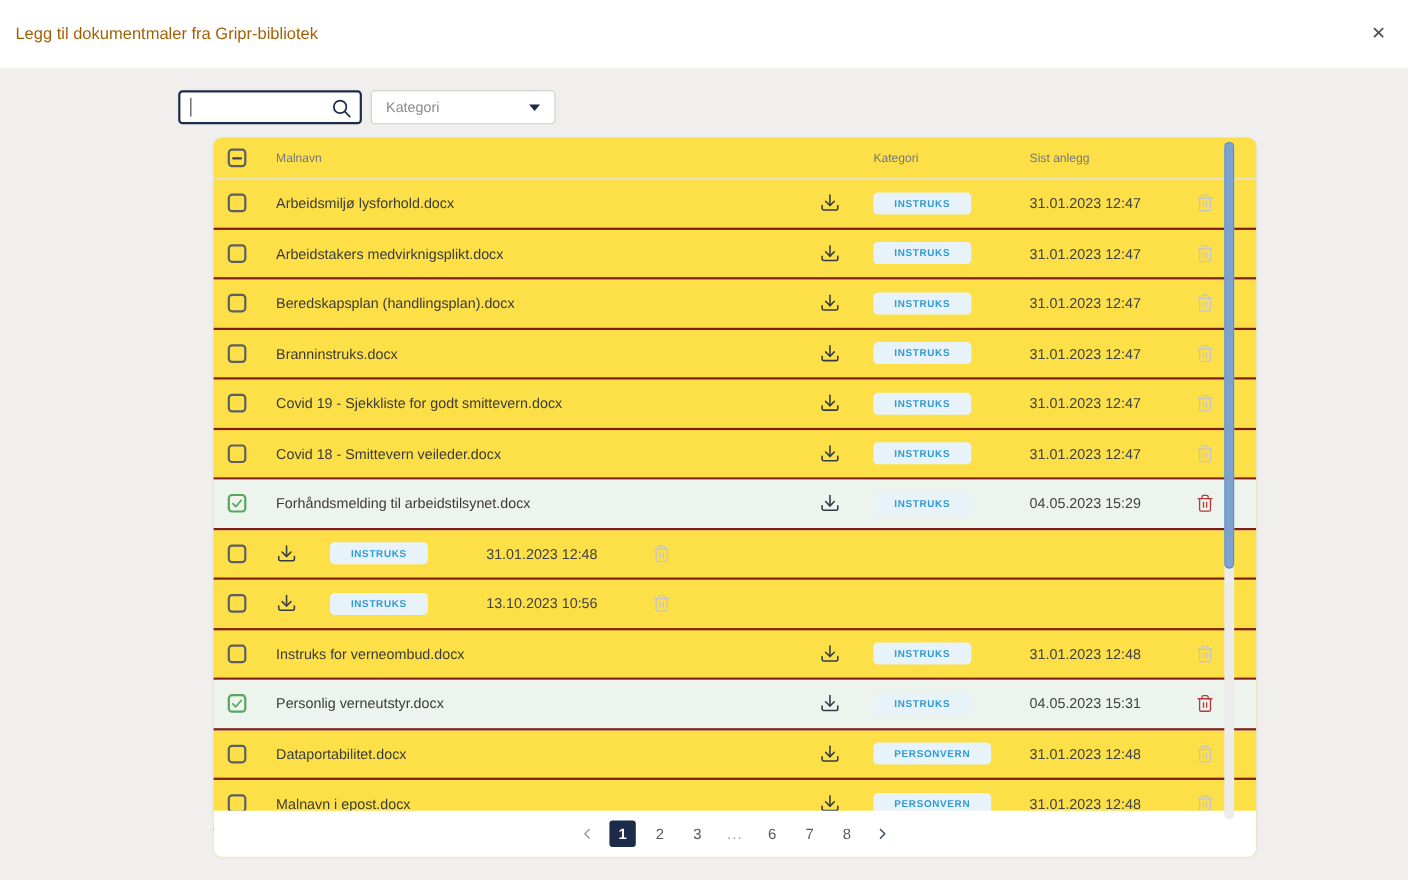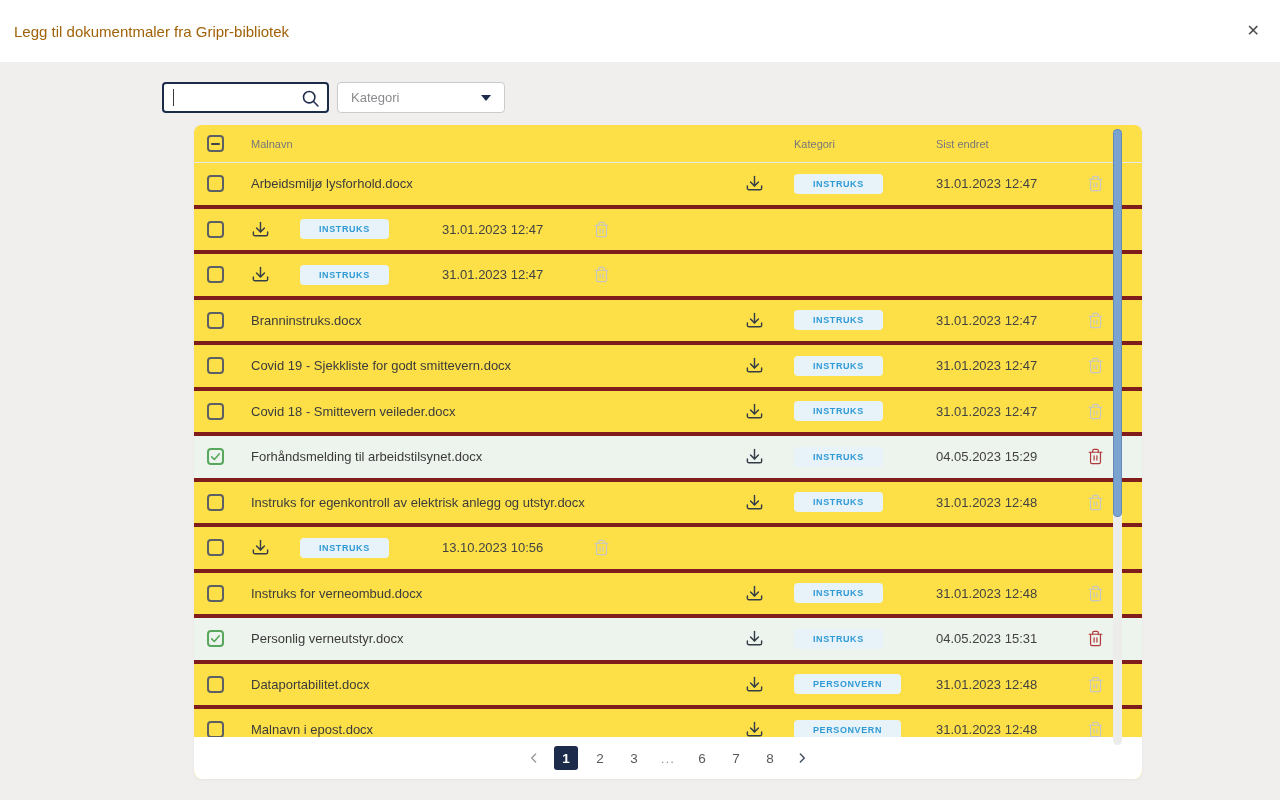--- a/index.html
+++ b/index.html
@@ -35,21 +35,21 @@
   .th { font-size:11px; color:#76767a; }
 
   .cell { display:flex; align-items:center; }
   .cell-check { width:57px; padding-left:13px; }
   .cell-name  { width:494px; }
   .cell-dl    { width:49px; }
   .cell-badge { width:142px; }
   .cell-date  { width:151px; }
   .cell-trash { flex:1; }
 
-  .row { height:45.5px; display:flex; align-items:center; border-bottom:4px solid #7f1d1d;text-align:center; }
+  .row { height:45.5px; display:flex; align-items:center; border-bottom:2px solid #7f1d1d;text-align:center; }
   .row.checked { background:var(--selected-row-bg,#edf3ed); }
 
   .checkbox { width:17px; height:17px; border:2px solid #5c5f63; border-radius:4px; background:transparent; display:flex; align-items:center; justify-content:center; cursor:pointer; flex:none; }
   .checkbox .check { display:none; }
   .row.checked .checkbox { border-color:var(--selected-green,#57a75c); }
   .row.checked .checkbox .check { display:block; }
   .checkbox.indeterminate::after { content:""; width:9px; height:2px; background:#3e4246; border-radius:1px; }
 
   .name { font-size:13px; color:#3b3b3b; }
   .icon-btn { background:none; border:none; padding:0; cursor:pointer; display:flex; align-items:center; }
@@ -106,21 +106,21 @@
         <span class="checkbox indeterminate"></span>
       </div>
       <div class="cell cell-name">
           <span class="th">Malnavn</span>
         </div>
       <div class="cell cell-dl"></div>
       <div class="cell cell-badge">
           <span class="th">Kategori</span>
         </div>
       <div class="cell cell-date">
-          <span class="th">Sist endret</span>
+          <span class="th">Sist anlegg</span>
         </div>
       <div class="cell cell-trash"></div>
     </div>
 
     <div id="tbody">
   <div class="row">
     <div class="cell cell-check">
       <span class="checkbox">
         
       </span>
@@ -154,20 +154,23 @@
       </button>
     </div>
   </div>
 
   <div class="row">
     <div class="cell cell-check">
       <span class="checkbox">
         
       </span>
     </div>
+    <div class="cell cell-name">
+      <span class="name">Arbeidstakers medvirknigsplikt.docx</span>
+    </div>
     <div class="cell cell-dl">
       <button class="icon-btn download">
         <svg width="19" height="19" viewBox="0 0 24 24" fill="none" stroke="currentColor" stroke-width="1.8" stroke-linecap="round" stroke-linejoin="round">
           <path d="M21 15v3a2 2 0 0 1-2 2H5a2 2 0 0 1-2-2v-3"></path>
           <polyline points="7 10 12 15 17 10"></polyline>
           <line x1="12" y1="3" x2="12" y2="15"></line>
         </svg>
       </button>
     </div>
     <div class="cell cell-badge">
@@ -186,20 +189,23 @@
         </svg>
       </button>
     </div>
   </div>
 
   <div class="row">
     <div class="cell cell-check">
       <span class="checkbox">
         
       </span>
+    </div>
+    <div class="cell cell-name">
+      <span class="name">Beredskapsplan (handlingsplan).docx</span>
     </div>
     <div class="cell cell-dl">
       <button class="icon-btn download">
         <svg width="19" height="19" viewBox="0 0 24 24" fill="none" stroke="currentColor" stroke-width="1.8" stroke-linecap="round" stroke-linejoin="round">
           <path d="M21 15v3a2 2 0 0 1-2 2H5a2 2 0 0 1-2-2v-3"></path>
           <polyline points="7 10 12 15 17 10"></polyline>
           <line x1="12" y1="3" x2="12" y2="15"></line>
         </svg>
       </button>
     </div>
@@ -365,23 +371,20 @@
         </svg>
       </button>
     </div>
   </div>
 
   <div class="row">
     <div class="cell cell-check">
       <span class="checkbox">
         
       </span>
-    </div>
-    <div class="cell cell-name">
-      <span class="name">Instruks for egenkontroll av elektrisk anlegg og utstyr.docx</span>
     </div>
     <div class="cell cell-dl">
       <button class="icon-btn download">
         <svg width="19" height="19" viewBox="0 0 24 24" fill="none" stroke="currentColor" stroke-width="1.8" stroke-linecap="round" stroke-linejoin="round">
           <path d="M21 15v3a2 2 0 0 1-2 2H5a2 2 0 0 1-2-2v-3"></path>
           <polyline points="7 10 12 15 17 10"></polyline>
           <line x1="12" y1="3" x2="12" y2="15"></line>
         </svg>
       </button>
     </div>

